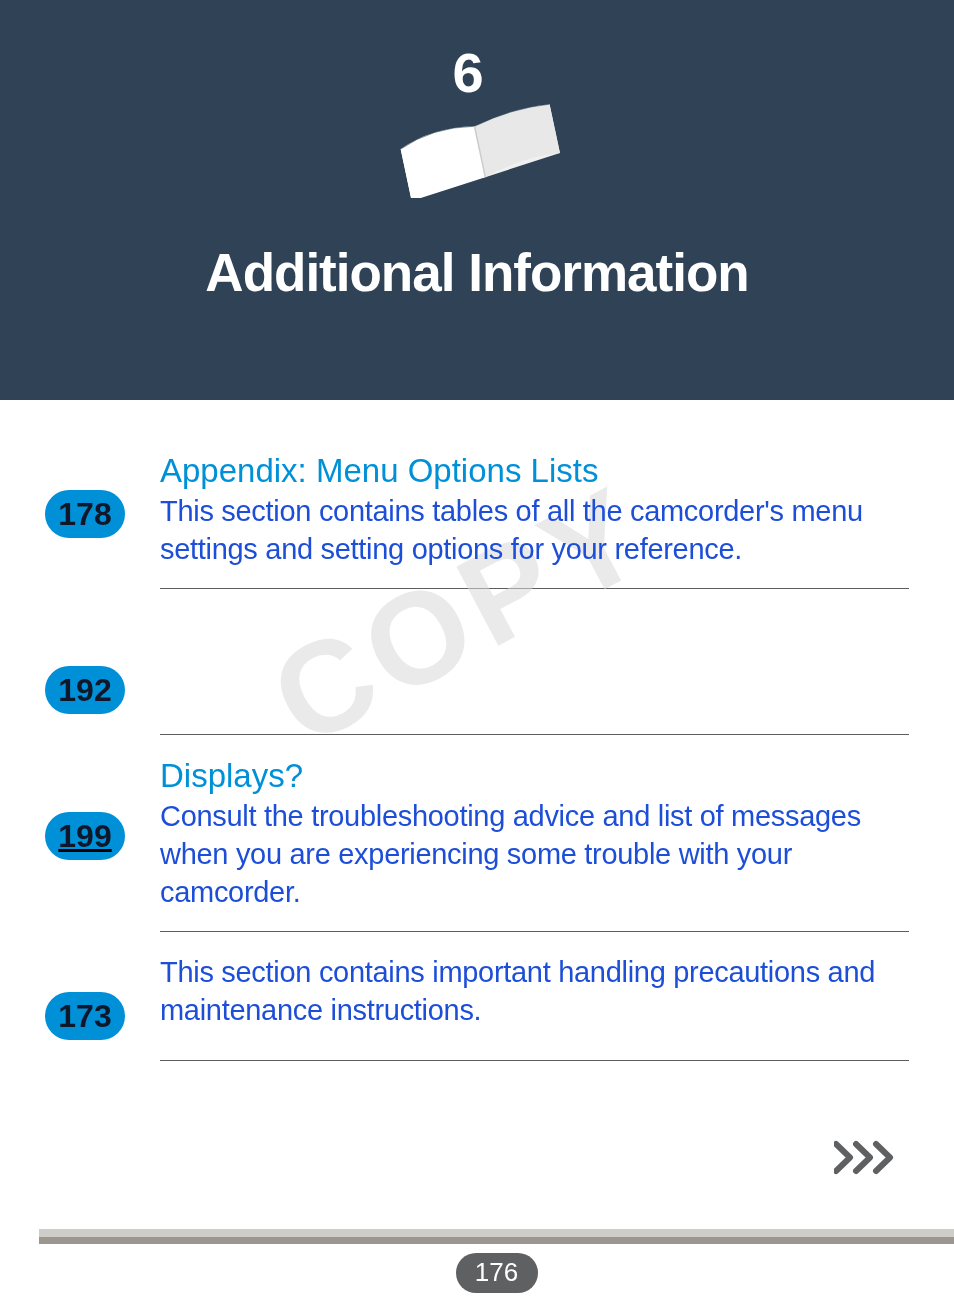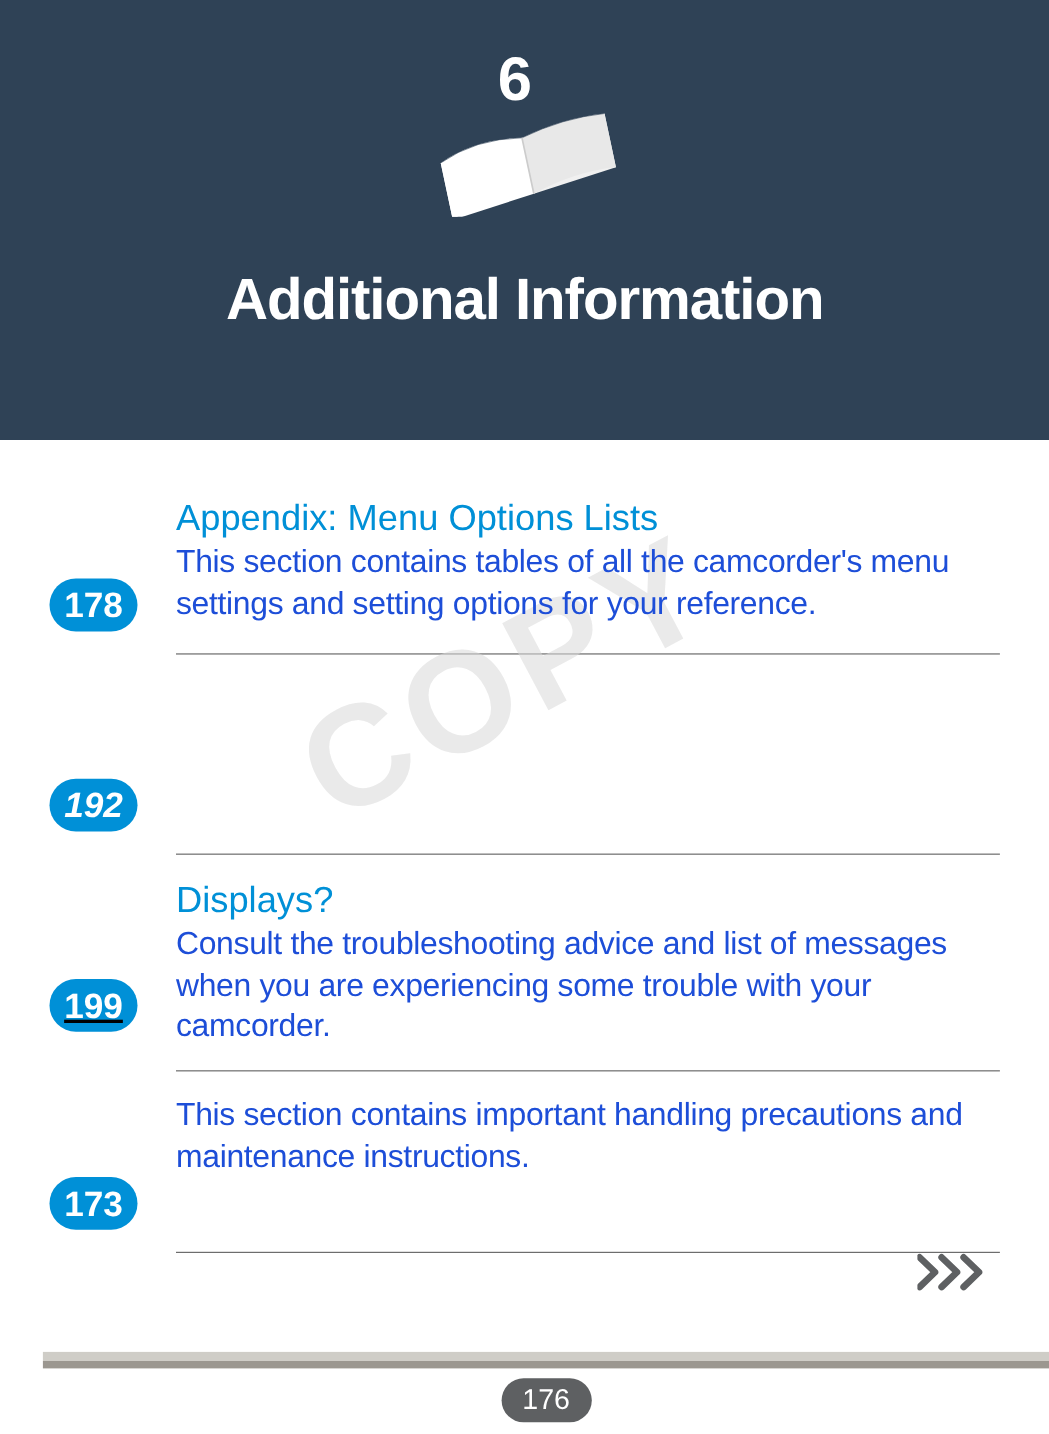--- a/index.html
+++ b/index.html
@@ -83,31 +83,30 @@
     }
     .badge-col {
       width: 115px;
       flex-shrink: 0;
       display: flex;
       align-items: flex-start;
       padding-top: 38px;
     }
     .badge {
       background: #0090d7;
-      color: #ffffff;
+      color: #0f172a;
       font-size: 32px;
       font-weight: bold;
       width: 80px;
       height: 48px;
       border-radius: 24px;
       display: flex;
       align-items: center;
       justify-content: center;
       font-family: "Helvetica Neue", Arial, sans-serif;
-      margin-top: 36px;
     }
     .text-col {
       flex: 1;
     }
     .section-title {
       font-size: 33px;
       color: #0090d7;
       margin-bottom: 3px;
       font-weight: 500;
     }
@@ -192,21 +191,21 @@
       <div class="badge">178</div>
     </div>
     <div class="text-col">
       <div class="section-title">Appendix: Menu Options Lists</div>
       <div class="section-desc">This section contains tables of all the camcorder's menu settings and setting options for your reference.</div>
     </div>
   </div>
   <div class="section-divider"></div>
 
   <div class="section">
-    <div class="badge-col" style="padding-top:55px;font-style:italic;">
+    <div class="badge-col" style="padding-top:55px;">
       <div class="badge">192</div>
     </div>
   </div>
   <div class="section-divider"></div>
 
   <div class="section">
     <div class="badge-col" style="padding-top:55px;text-decoration:underline;">
       <div class="badge">199</div>
     </div>
     <div class="text-col">

